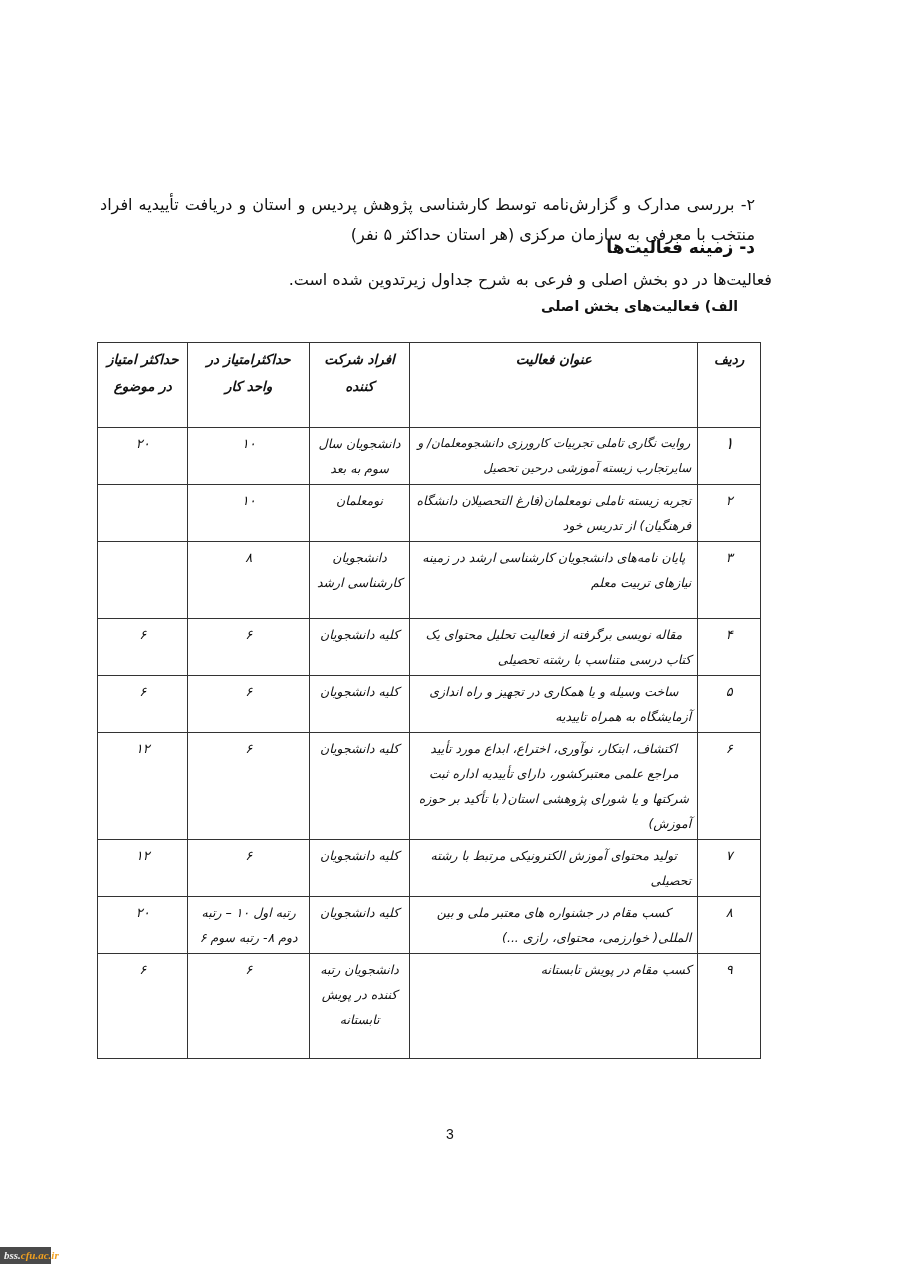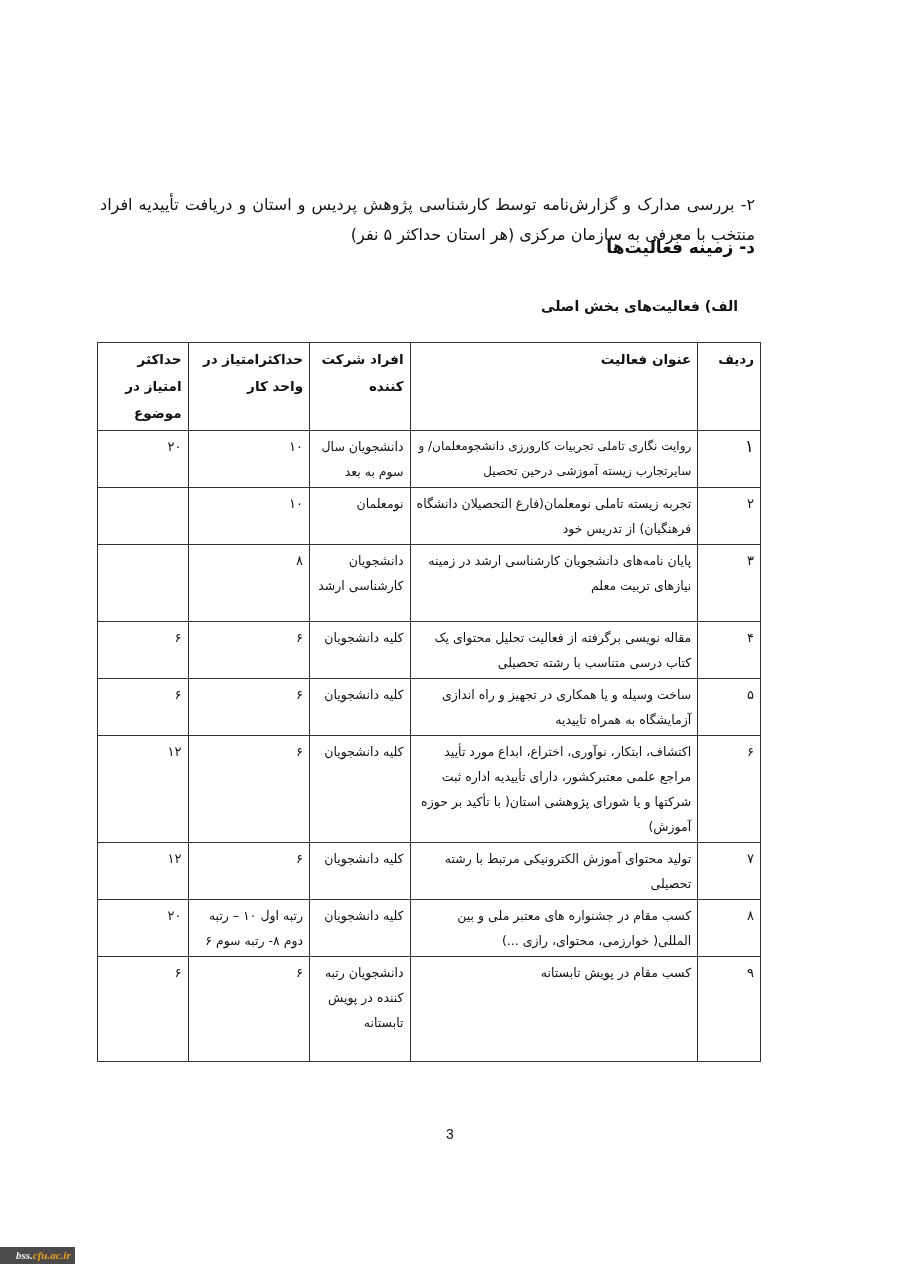--- a/index.html
+++ b/index.html
@@ -25,53 +25,54 @@
   .sub-heading {
     position: absolute; right: 162px; top: 298px;
     font-size: 14px; font-weight: bold; direction: rtl;
   }
   table.activities {
     position: absolute; left: 97px; top: 342px; width: 664px;
     border-collapse: collapse; direction: rtl; font-size: 12.5px;
   }
   table.activities th, table.activities td {
     border: 1.5px solid #333; vertical-align: top;
-    padding: 3px 6px; line-height: 25px; text-align: right;
+    padding: 3px 6px; line-height: 25px; text-align: center; font-style: italic;
   }
   table.activities th { font-weight: bold; font-size: 13.5px; line-height: 27px; }
   .col-row { width: 50px; margin-top: 47px; }
   .col-title { width: 278px; }
   .col-part { width: 88px; }
   .col-unit { width: 109px; margin-top: 48px; }
   .col-max { width: 78px; }
   td.num { font-size: 13px; }
   td.title { text-align: justify; text-align-last: right; }
   .page-number {
     position: absolute; left: 0; width: 900px; top: 1126px;
     text-align: center; font-size: 14px;
     font-family: "Liberation Sans", sans-serif;
   }
   .watermark {
     position: absolute; left: 0; top: 1247px; width: 43px; height: 17px;
     background: #4a4a4a; font-family: "Liberation Serif", serif;
     font-style: italic; font-weight: bold; font-size: 11px;
-    line-height: 17px; padding: 0 16px; white-space: nowrap;
+    line-height: 17px; padding: 0 4px; white-space: nowrap;
   }
   .wm-a { color: #f2f2f2; }
   .wm-b { color: #f0a020; }
 </style>
 </head>
 <body>
 
 <div class="page">
 
   <div class="para-item">۲- بررسی مدارک و گزارش‌نامه توسط کارشناسی پژوهش پردیس و استان و دریافت تأییدیه افراد منتخب با معرفی به سازمان مرکزی (هر استان حداکثر ۵ نفر)</div>
 
   <div class="section-heading">د- زمینه فعالیت‌ها</div>
 
+  <div class="intro-text">فعالیت‌ها در دو بخش اصلی و فرعی به شرح جداول زیرتدوین شده است.</div>
 
   <div class="sub-heading">الف) فعالیت‌های بخش اصلی</div>
 
   <table class="activities">
     <thead>
       <tr style="height:85px">
         <th class="col-row">ردیف</th>
         <th class="col-title">عنوان فعالیت</th>
         <th class="col-part">افراد شرکت کننده</th>
         <th class="col-unit">حداکثرامتیاز در واحد کار</th>

